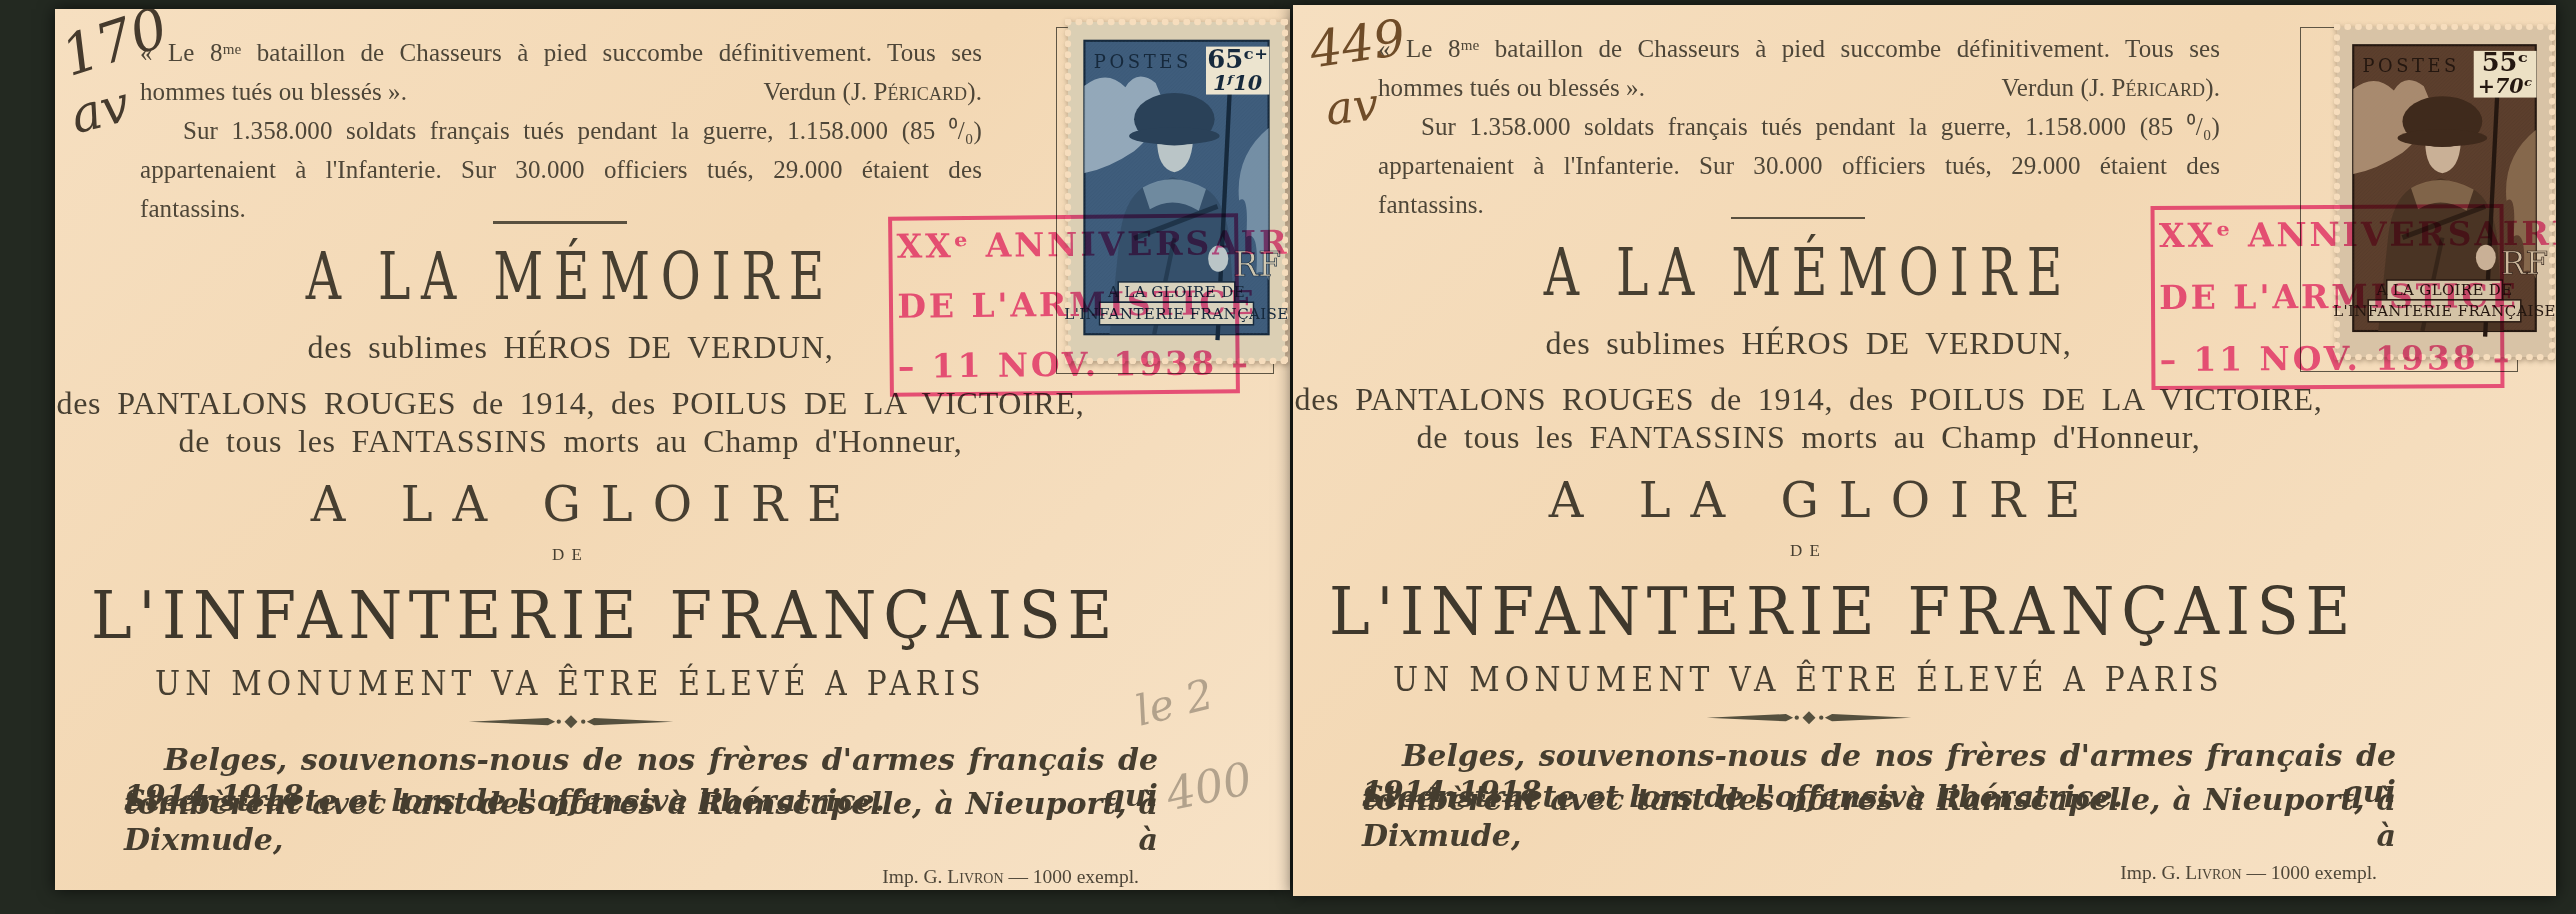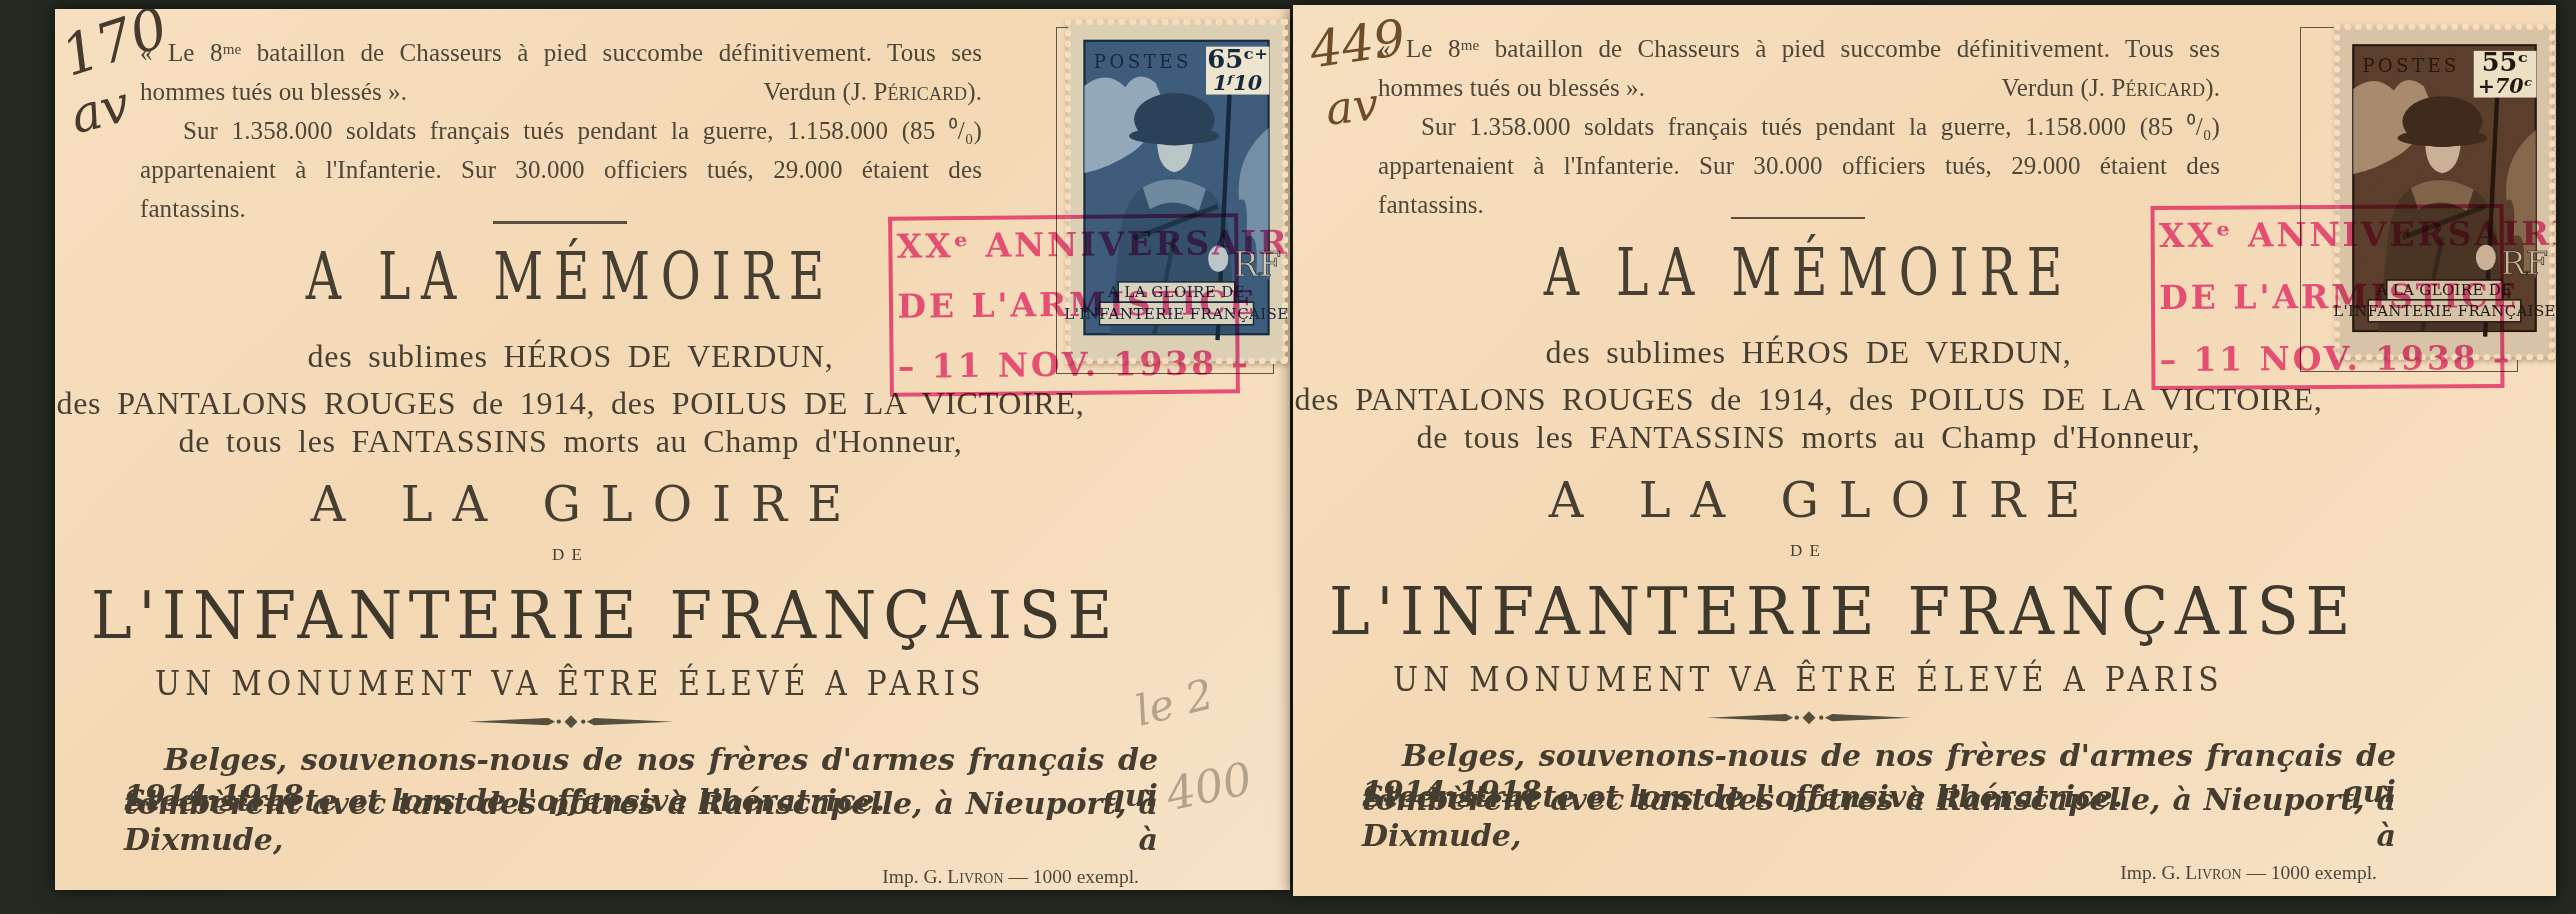--- a/index.html
+++ b/index.html
@@ -18,21 +18,21 @@
   .q3{top:107px;text-indent:43px}.q4{top:146px}.q5{top:185px}
   .sc{font-variant:small-caps;}
 
   .divider{position:absolute;top:212px;left:438px;width:134px;height:2.2px;background:#59503f;}
 
   
   .h{position:absolute;left:0;width:1031px;text-align:center;color:#473f31;white-space:nowrap;}
   .h-memoire{top:229px;font-family:"DejaVu Serif",serif;font-size:66px;letter-spacing:14.4px;
              transform:scaleX(.74);transform-origin:50% 0;}
   .h-sub{font-size:32px;letter-spacing:0.7px;word-spacing:7.2px;}
-  .h-sub1{top:329px}.h-sub2{top:376px}.h-sub3{top:414px}
+  .h-sub1{top:320px}.h-sub2{top:376px}.h-sub3{top:414px}
   .h-gloire{top:467px;font-family:"DejaVu Serif",serif;font-size:48px;letter-spacing:20px;padding-left:16px;}
   .h-de{top:536px;font-size:17px;letter-spacing:7.2px;}
   .h-main{top:568px;font-family:"DejaVu Serif",serif;font-size:66px;letter-spacing:7.2px;
           transform:scaleX(.93);transform-origin:50% 0;color:#3f382c;}
   .h-monument{top:655px;font-family:"DejaVu Serif",serif;font-size:33px;letter-spacing:5.8px;
               transform:scaleX(.9);transform-origin:50% 0;}
   .flourish{position:absolute;top:704px;left:0;width:1031px;text-align:center;}
 
   
   .appeal{position:absolute;left:69px;width:1034px;font-size:30px;line-height:36px;

